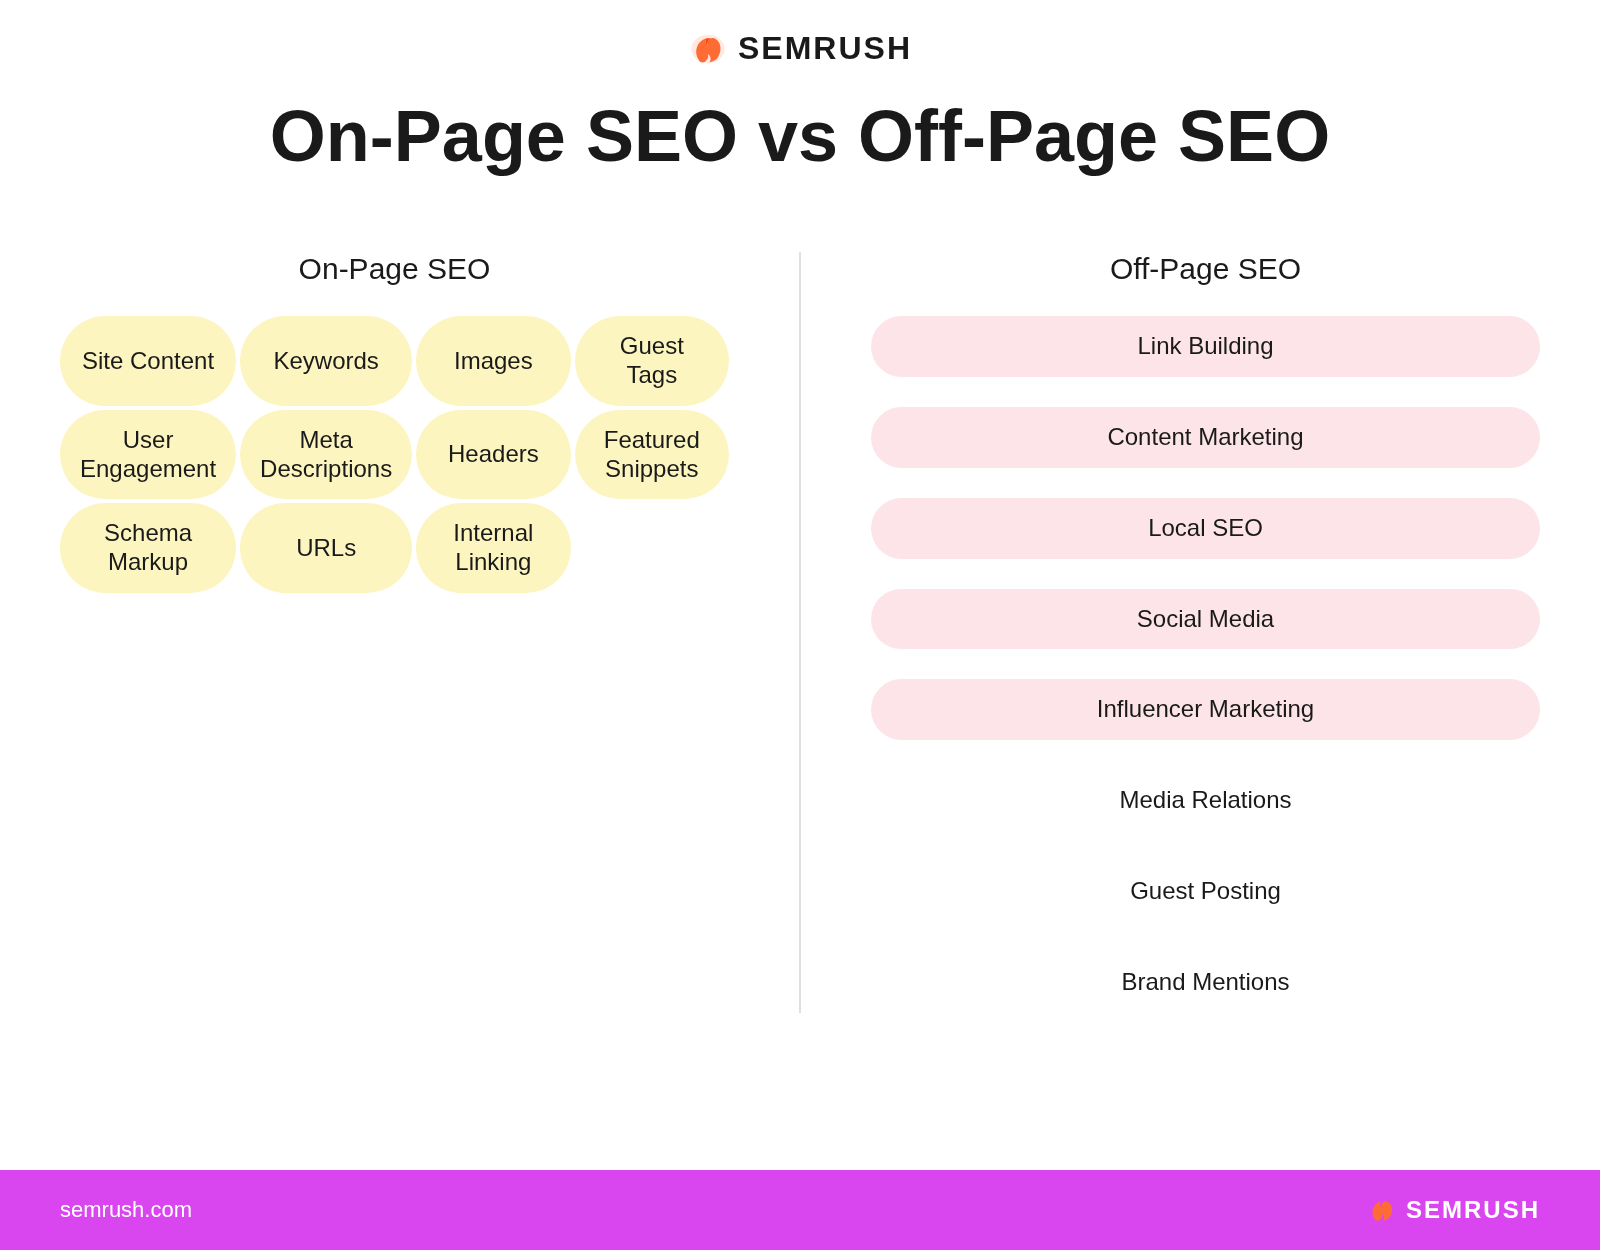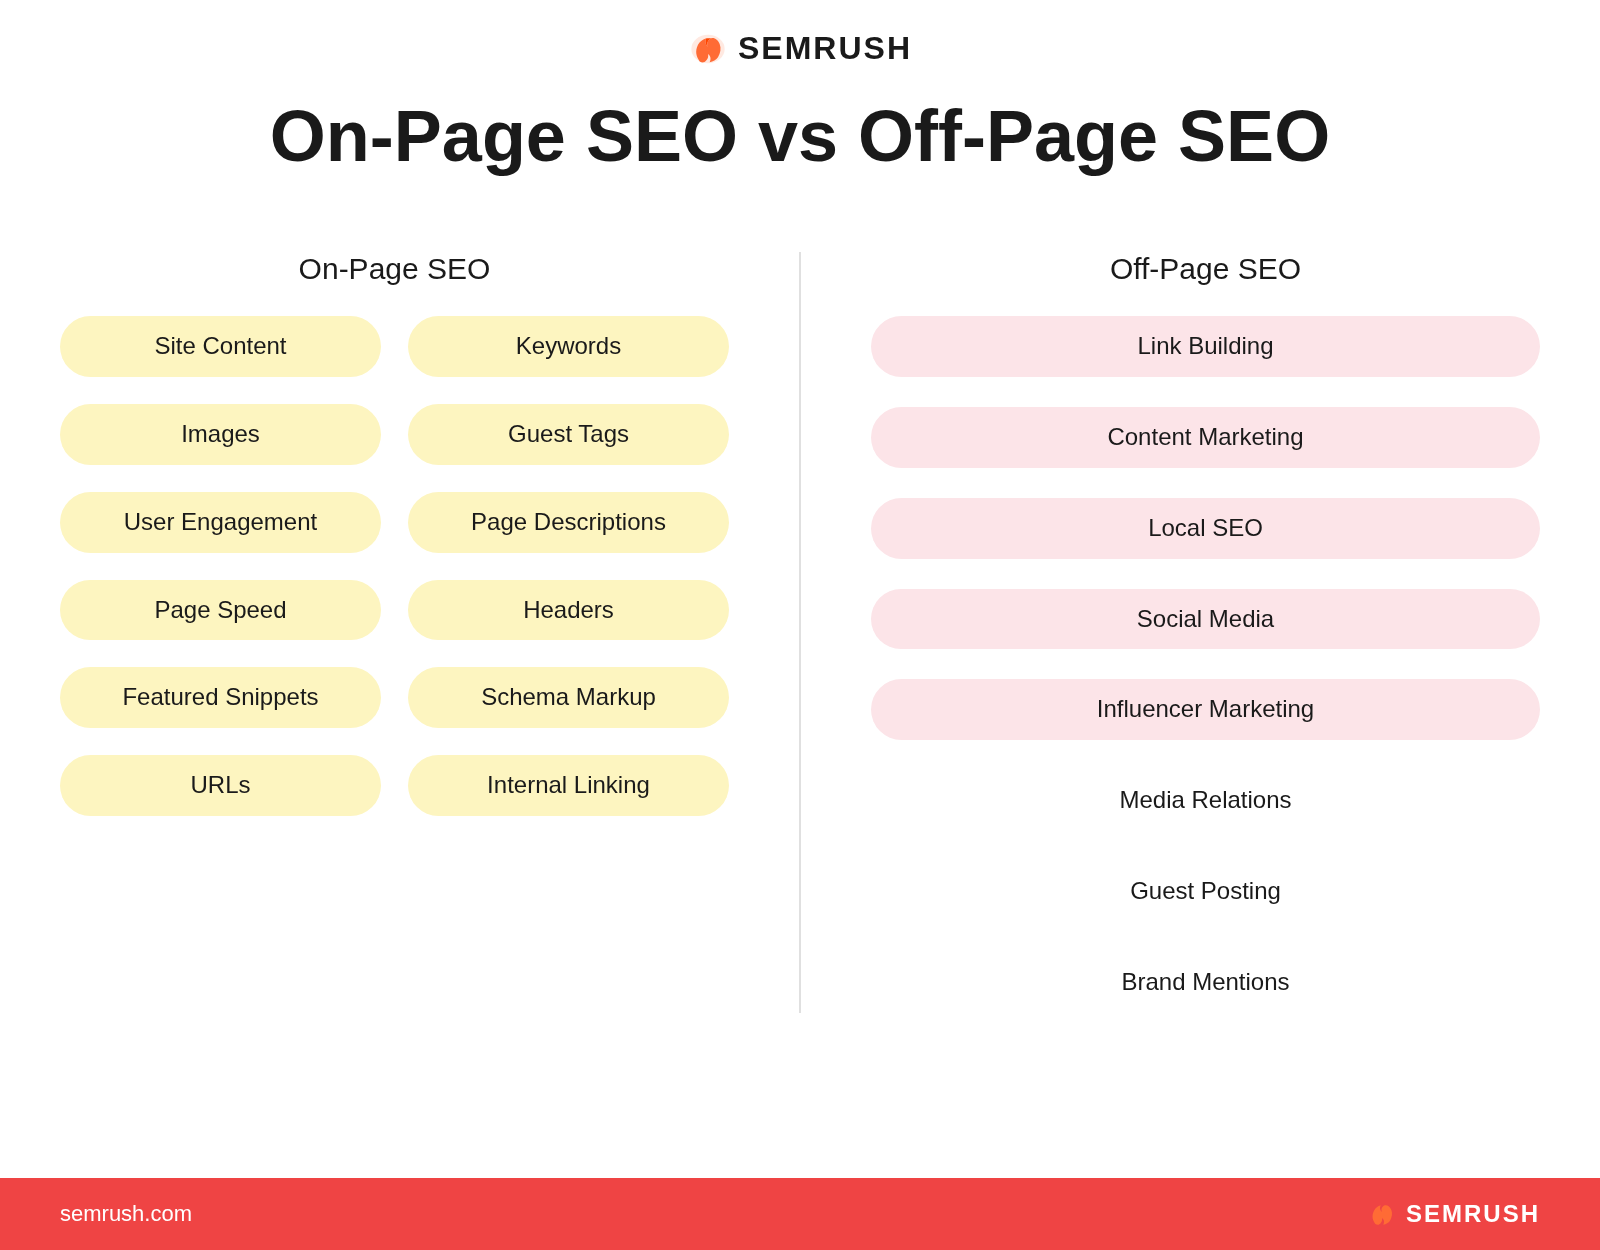--- a/index.html
+++ b/index.html
@@ -67,22 +67,22 @@
       font-size: 30px;
       font-weight: 500;
       color: #1a1a1a;
       margin-bottom: 30px;
       text-align: right;
     }
 
     
     .onpage-grid {
       display: grid;
-      grid-template-columns: 1fr 1fr;
-      gap: 27px;
+      grid-template-columns: 1fr 1fr 1fr 1fr;
+      gap: 4px;
       width: 100%;
     }
 
     .pill {
       display: flex;
       align-items: center;
       justify-content: center;
       border-radius: 50px;
       padding: 16px 20px;
       font-size: 24px;
@@ -105,22 +105,22 @@
     
     .offpage-list {
       display: flex;
       flex-direction: column;
       gap: 30px;
       width: 100%;
     }
 
     
     .footer {
-      background: #ef4444;
-      height: 72px;
+      background: #d946ef;
+      height: 80px;
       width: 100%;
       display: flex;
       align-items: center;
       justify-content: space-between;
       padding: 4px 60px;
       flex-shrink: 0;
     }
 
     .footer-url {
       color: #ffffff;
@@ -179,22 +179,21 @@
 
     <div class="column">
       <div class="column-title">On-Page SEO</div>
       <div class="onpage-grid">
 
         <div class="pill pill-yellow">Site Content</div>
         <div class="pill pill-yellow">Keywords</div>
         <div class="pill pill-yellow">Images</div>
         <div class="pill pill-yellow">Guest Tags</div>
         <div class="pill pill-yellow">User Engagement</div>
-        <div class="pill pill-yellow">Page Descriptions</div>
-        <div class="pill pill-yellow">Page Speed</div>
+        <div class="pill pill-yellow">Meta Descriptions</div>
         <div class="pill pill-yellow">Headers</div>
         <div class="pill pill-yellow">Featured Snippets</div>
         <div class="pill pill-yellow">Schema Markup</div>
         <div class="pill pill-yellow">URLs</div>
         <div class="pill pill-yellow">Internal Linking</div>
         <div style="visibility:hidden;" class="pill pill-yellow"></div>
       </div>
     </div>
 
     <div class="separator"></div>

